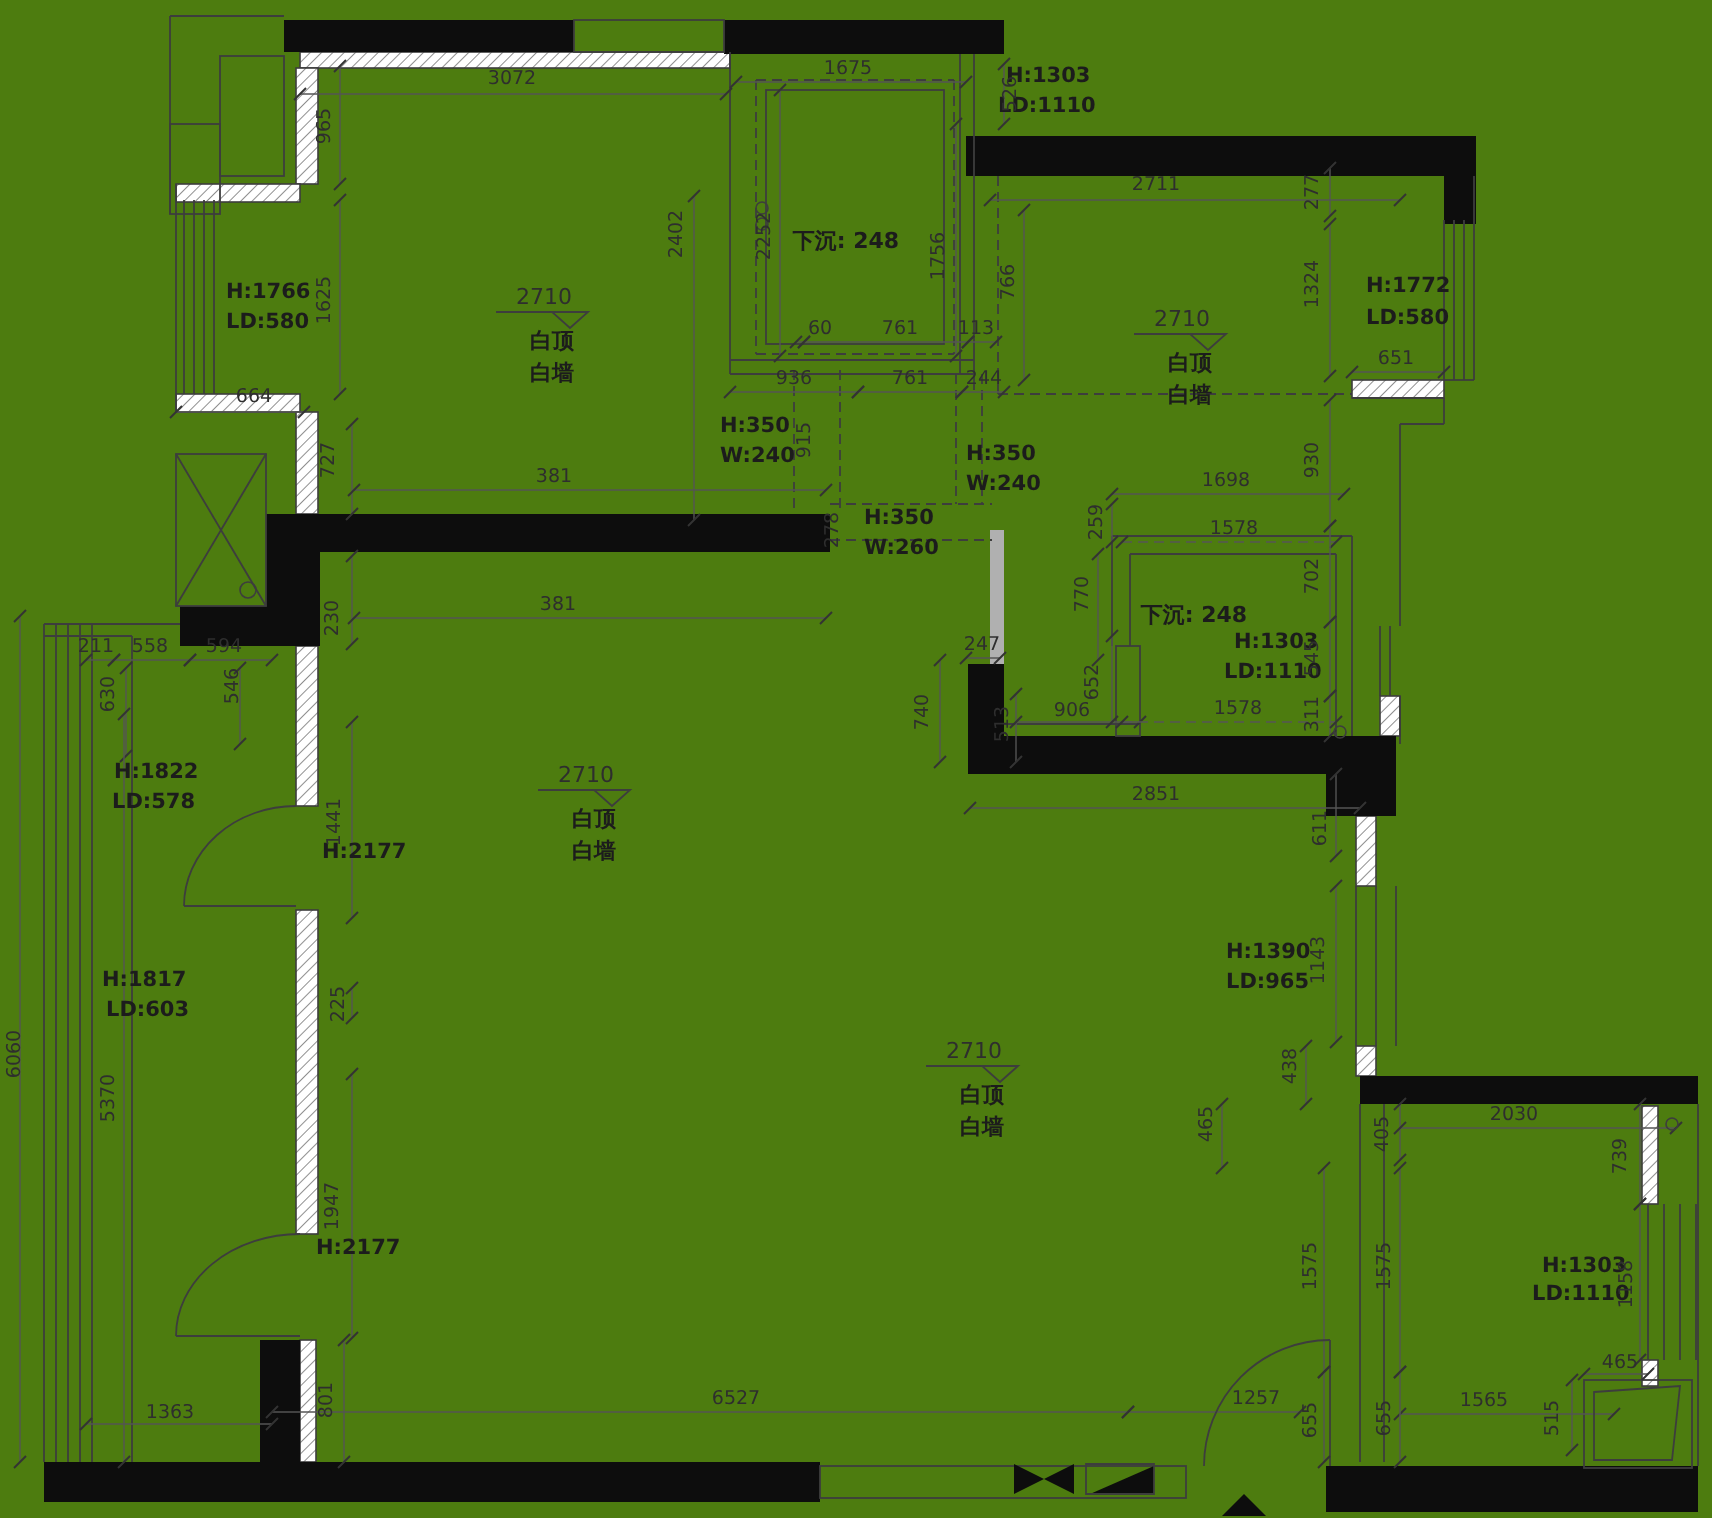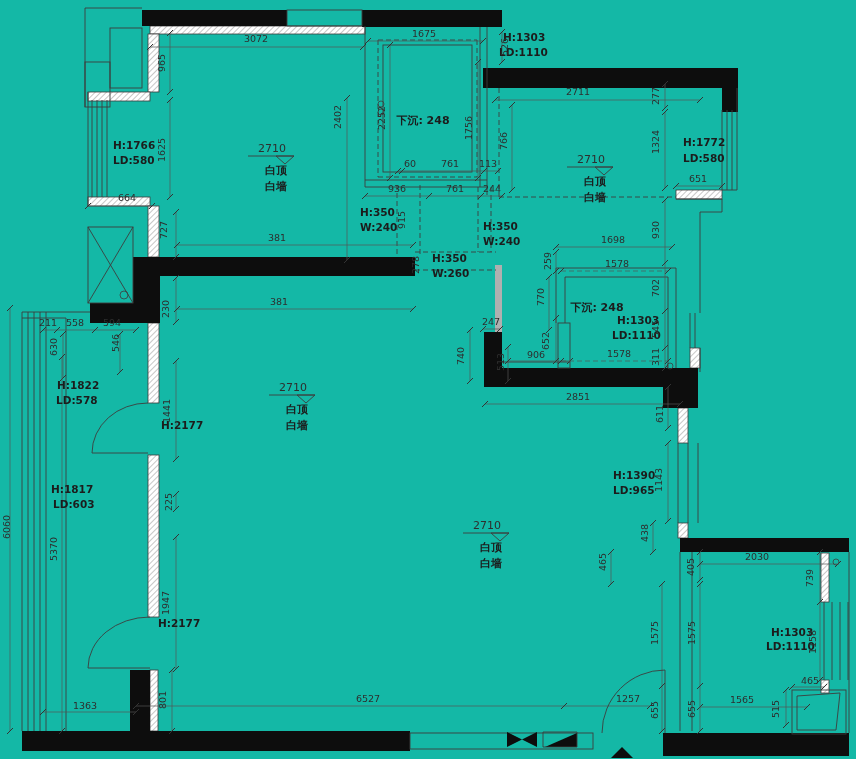--- a/index.html
+++ b/index.html
@@ -1,16 +1,16 @@
 <!DOCTYPE html>
 <html><head>
 <meta charset="utf-8">
 <style>
   html,body{margin:0;padding:0;background:#ffffff;}
-  #stage{position:relative;width:856px;height:759px;background:#14b8a6;overflow:hidden;
+  #stage{position:relative;width:856px;height:759px;background:#4d7c0f;overflow:hidden;
          font-family:"DejaVu Sans",sans-serif;}
   svg text{font-family:"DejaVu Sans","Liberation Sans",sans-serif;fill:#2e2e2e;}
   svg .dim{font-size:9.5px;}
   svg .tag{font-size:10.5px;font-weight:bold;fill:#1c1c1c;}
   svg .cjk{font-size:11px;font-weight:bold;fill:#1c1c1c;}
   svg .elev{font-size:11px;fill:#2e2e2e;}
 </style>
 </head>
 <body>
 

